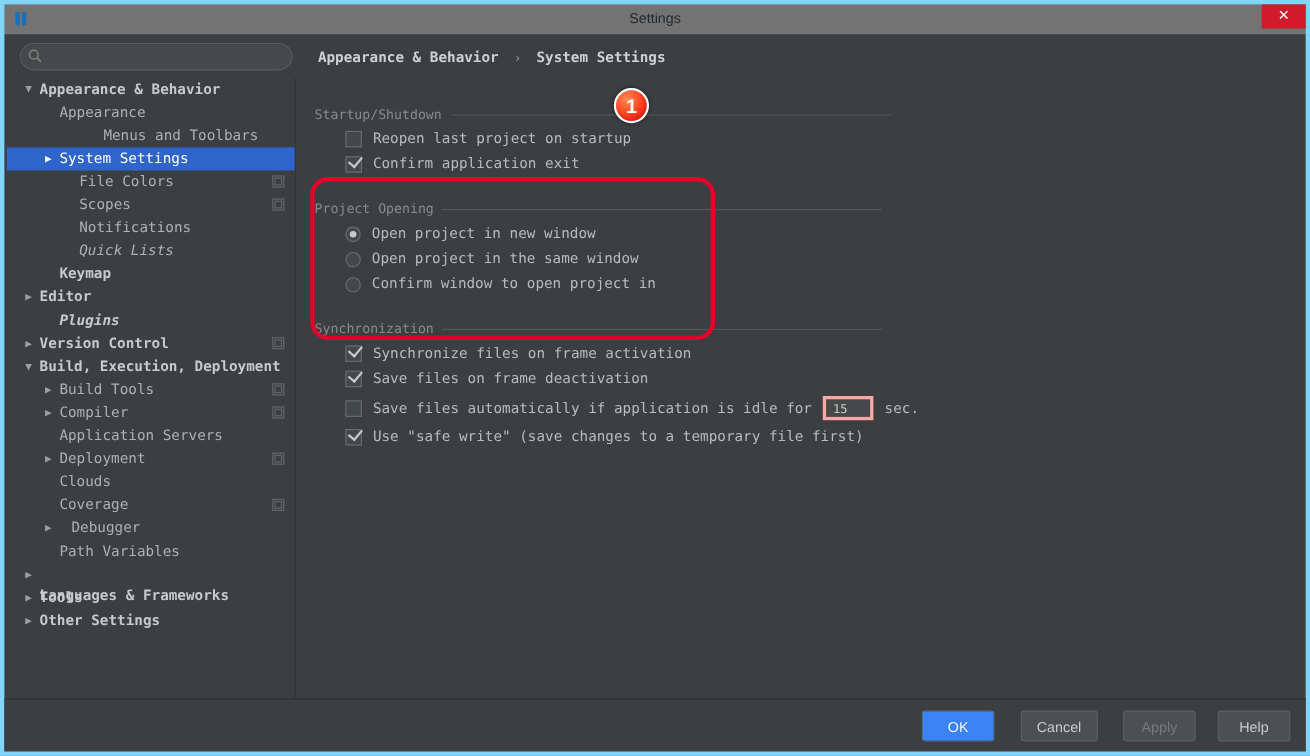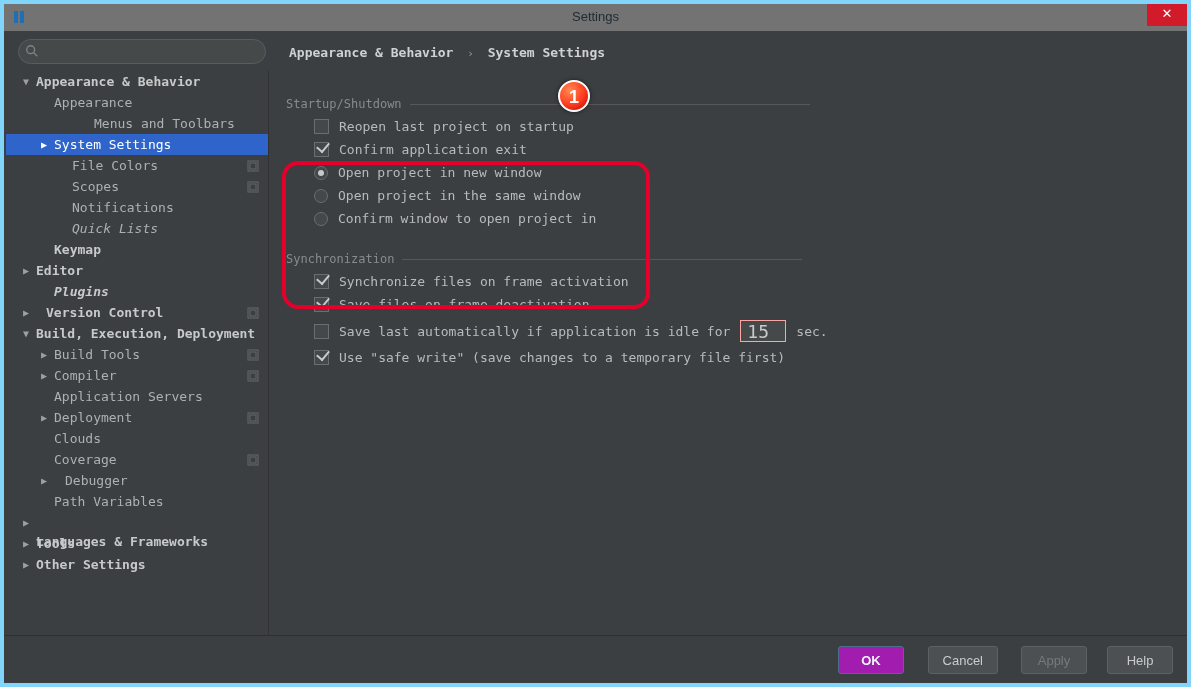--- a/index.html
+++ b/index.html
@@ -31,33 +31,33 @@
   .crumb .chev { display:inline-block; margin:0 6px; font-size:11px; font-weight:normal; color:#9a9d9f; }
   
   .form     { position:absolute; left:282px; top:48px; width:880px; color:#b8bbbd; font-family:"DejaVu Sans Mono","Menlo","Consolas",monospace; font-size:13px; }
   .group-hdr{ color:#888b8d; font-size:12px; margin:18px 0 6px 0; }
   .group-hdr .rule { display:inline-block; vertical-align:middle; height:1px; background:#555758; margin-left:8px; }
   .opt-row  { margin:8px 0 8px 28px; display:flex; align-items:center; gap:10px; }
   .cb { width:15px; height:15px; border:1px solid #6b6e70; background:#43494a; position:relative; cursor:pointer; }
   .cb.checked::after { content:""; position:absolute; left:2px; top:-1px; width:10px; height:6px; border-left:2px solid #c9c9c9; border-bottom:2px solid #c9c9c9; transform:rotate(-50deg); }
   .rb { width:14px; height:14px; border:1px solid #6b6e70; border-radius:50%; background:#43494a; position:relative; cursor:pointer; }
   .rb.checked::after { content:""; position:absolute; left:3px; top:3px; width:6px; height:6px; border-radius:50%; background:#c9c9c9; }
-  .numbox { width:46px; height:22px; background:#45494a; border:1px solid #fca5a5; color:#c9c9c9; text-align:left; padding:6px 6px; font-family:inherit; font-size:18px; }
+  .numbox { width:46px; height:22px; background:#45494a; border:3px solid #fca5a5; color:#c9c9c9; text-align:left; padding:6px 6px; font-family:inherit; font-size:11px; }
   
   .hl-box { position:absolute; border:4px solid #e4002b; border-radius:16px; pointer-events:none; }
   
   .badge { position:absolute; width:32px; height:32px; border-radius:50%;
            background:radial-gradient(circle at 35% 30%, #ff8a50 0%, #ff3b1f 55%, #b50000 100%);
            border:2px solid #ffffff; box-shadow:0 0 4px rgba(0,0,0,.6);
            color:#fff; font-weight:bold; font-size:18px; font-family:Arial,sans-serif;
            text-align:center; line-height:30px; }
   
   .footer { position:absolute; left:0; bottom:0; width:1183px; height:48px; background:#3c3f41; border-top:1px solid #2d2f30; }
   .btn { position:absolute; top:10px; height:28px; min-width:66px; padding:0 14px; background:#4c5052; border:1px solid #5d6163; color:#c9cbcd; font-size:13px; cursor:pointer; border-radius:3px; font-family:inherit; }
-  .btn.primary { background:#a21caf; border-color:#4a708b; color:#eef3f7; font-weight:bold; }
+  .btn.primary { background:#3b82f6; border-color:#4a708b; color:#eef3f7; font-weight:normal; }
   .btn.disabled{ color:#777a7c; cursor:default; }
 </style>
 </head>
 <body>
 
 <div class="outer-border"></div>
 
 <div class="titlebar">
   <span class="logo-icon">
     <svg viewBox="0 0 16 16">
@@ -121,21 +121,21 @@
       </div>
       <div class="sb-row sb-top">
         <span class="arrow" style="left: 14px;">▶</span>
         <span class="txt" style="left: 30px;">Editor</span>
       </div>
       <div class="sb-row sb-top">
         <span class="txt" style="left: 48px; font-style: italic;">Plugins</span>
       </div>
       <div class="sb-row sb-top">
         <span class="arrow" style="left: 14px;">▶</span>
-        <span class="txt" style="left: 40px; text-align: right;">Version Control</span>
+        <span class="txt" style="left: 30px; text-align: right;">Version Control</span>
         <span class="proj-icon"><svg viewBox="0 0 14 14">
             <rect x="2" y="2" width="10" height="10" fill="none" stroke="#8f9294" stroke-width="1"></rect>
             <rect x="4" y="4" width="6" height="6" fill="none" stroke="#8f9294" stroke-width="1"></rect>
           </svg></span>
       </div>
       <div class="sb-row sb-top">
         <span class="arrow" style="left: 14px;">▼</span>
         <span class="txt" style="left: 30px;">Build, Execution, Deployment</span>
       </div>
       <div class="sb-row">
@@ -209,20 +209,23 @@
     </div>
     <div class="opt-row">
       <span class="cb" id="cb-reopen"></span>
       <span>Reopen last project on startup</span>
     </div>
     <div class="opt-row">
       <span class="cb checked" id="cb-exit"></span>
       <span>Confirm application exit</span>
     </div>
 
+    <div class="group-hdr" style="margin-top:26px">
+      <span>Project Opening</span><span class="rule" style="width:400px"></span>
+    </div>
     <div class="opt-row">
       <span class="rb checked"></span>
       <span>Open project in new window</span>
     </div>
     <div class="opt-row">
       <span class="rb"></span>
       <span>Open project in the same window</span>
     </div>
     <div class="opt-row">
       <span class="rb"></span>
@@ -235,21 +238,21 @@
     <div class="opt-row">
       <span class="cb checked"></span>
       <span>Synchronize files on frame activation</span>
     </div>
     <div class="opt-row">
       <span class="cb checked"></span>
       <span>Save files on frame deactivation</span>
     </div>
     <div class="opt-row">
       <span class="cb"></span>
-      <span>Save last automatically if application is idle for</span>
+      <span>Save files automatically if application is idle for</span>
       <input class="numbox" value="15" style="">
       <span>sec.</span>
     </div>
     <div class="opt-row">
       <span class="cb checked"></span>
       <span>Use "safe write" (save changes to a temporary file first)</span>
     </div>
 
   </div>
 

